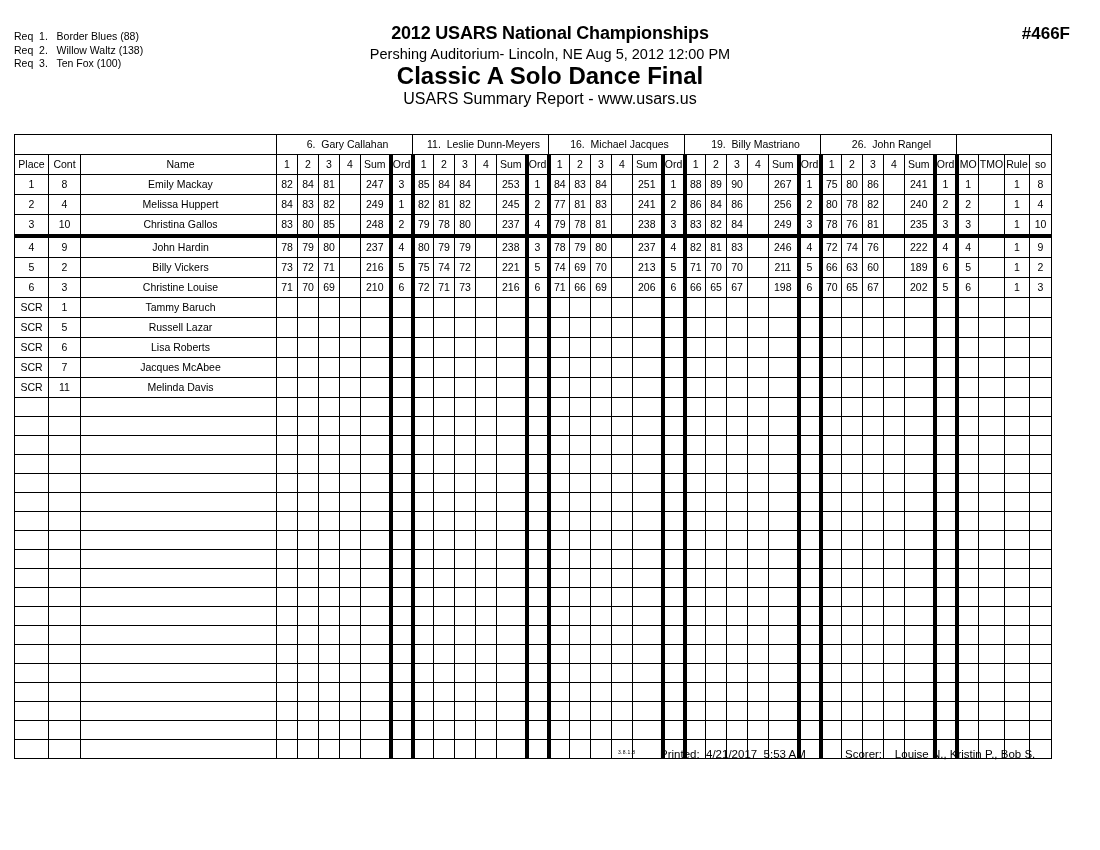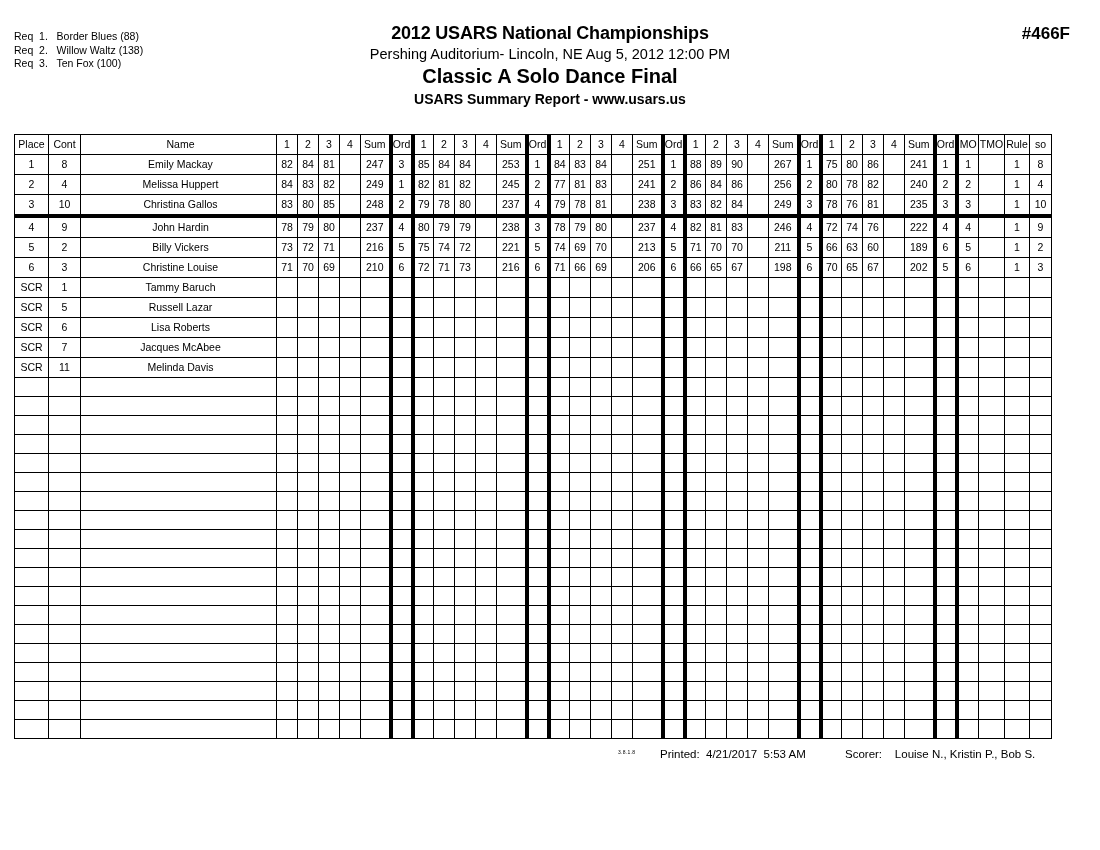--- a/index.html
+++ b/index.html
@@ -8,22 +8,22 @@
     font-family:"Liberation Sans", sans-serif;
     color:#000;overflow:hidden;position:relative;
   }
   
   #reqs{position:absolute;left:14px;top:30px;font-size:10.5px;line-height:13.5px;}
   #reqs .req-line{white-space:pre;}
   
   #titles{position:absolute;left:0;top:22px;width:1100px;text-align:center;}
   .t1{font-size:18px;font-weight:bold;line-height:22px;letter-spacing:-0.2px;}
   .t2{font-size:14.5px;line-height:20px;}
-  .t3{font-size:20px;font-weight:bold;line-height:24px;}
-  .t4{font-size:14px;line-height:22px;font-weight:bold;}
+  .t3{font-size:24px;font-weight:bold;line-height:24px;}
+  .t4{font-size:16px;line-height:22px;}
   #eventno{position:absolute;right:30px;top:24px;font-size:17px;font-weight:bold;}
   
   #sheet{position:absolute;left:14px;top:134px;border-collapse:collapse;}
   #sheet td,#sheet th{
     border:1px solid #000;padding:0;margin:0;
     font-size:10.5px;font-weight:normal;text-align:center;
     height:19px;line-height:19px;box-sizing:border-box;
     background:#fff;
   }
   
@@ -73,20 +73,29 @@
   <div class="t1">2012 USARS National Championships</div>
   <div class="t2">Pershing Auditorium- Lincoln, NE  Aug 5, 2012  12:00 PM</div>
   <div class="t3">Classic A Solo Dance Final</div>
   <div class="t4">USARS Summary Report - www.usars.us</div>
 </div>
 <div id="eventno">#466F</div>
 
 <table id="sheet">
   <tbody id="sheet-body">
       <tr>
+        <td class="nb-lr" colspan="3"></td>
+        <td class="jband" colspan="6">6.&nbsp;&nbsp;Gary Callahan</td>
+        <td class="jband" colspan="6">11.&nbsp;&nbsp;Leslie Dunn-Meyers</td>
+        <td class="jband" colspan="6">16.&nbsp;&nbsp;Michael Jacques</td>
+        <td class="jband" colspan="6">19.&nbsp;&nbsp;Billy Mastriano</td>
+        <td class="jband" colspan="6">26.&nbsp;&nbsp;John Rangel</td>
+        <td class="nb-lr" colspan="4"></td>
+      </tr>
+      <tr>
         <td class="hdr c-place">Place</td>
         <td class="hdr c-cont">Cont</td>
         <td class="hdr c-name hdr-left">Name</td>
         <td class="hdr c-s">1</td>
         <td class="hdr c-s">2</td>
         <td class="hdr c-s">3</td>
         <td class="hdr c-s">4</td>
         <td class="hdr c-sum">Sum</td>
         <td class="hdr c-ord">Ord</td>
         <td class="hdr c-s">1</td>

